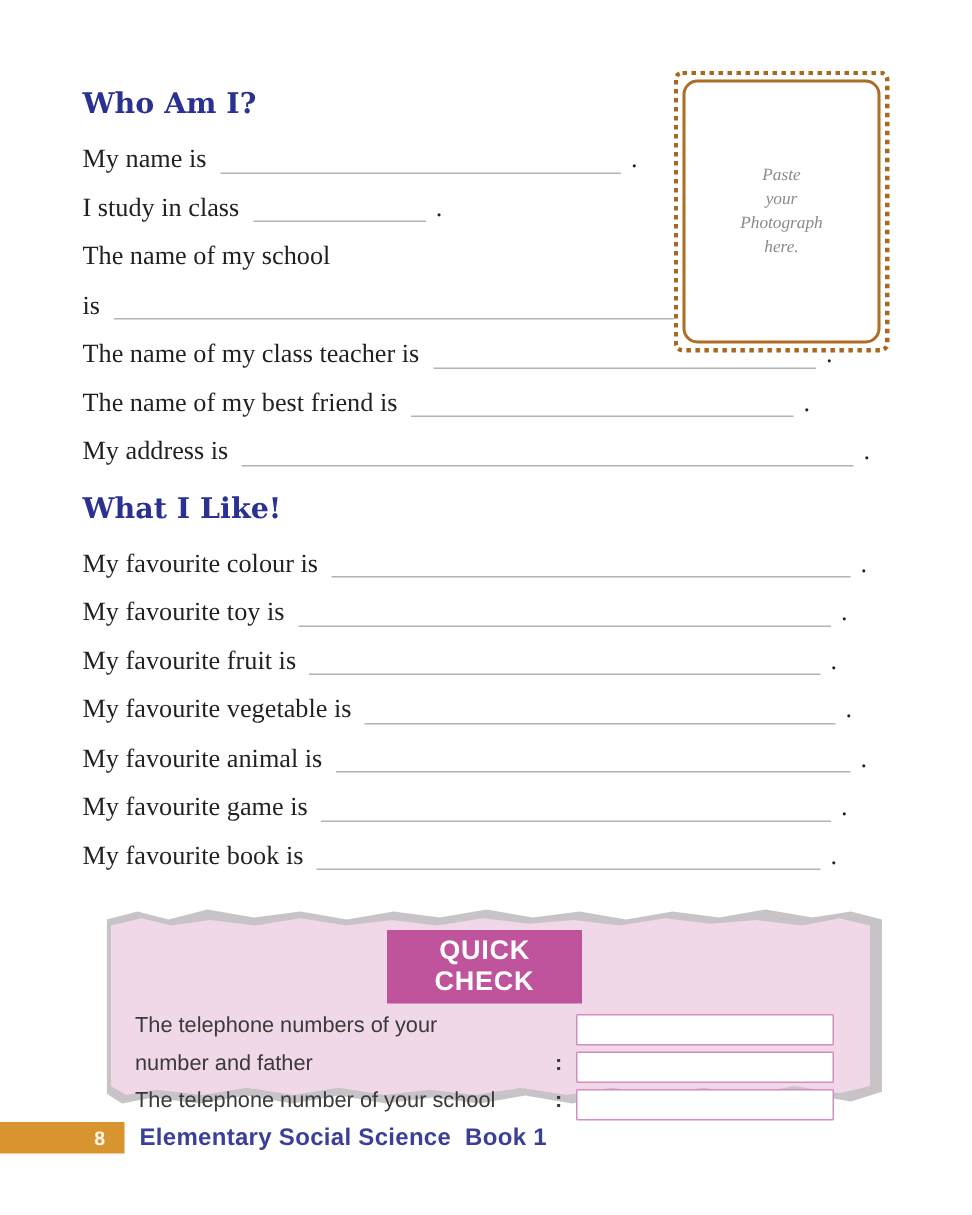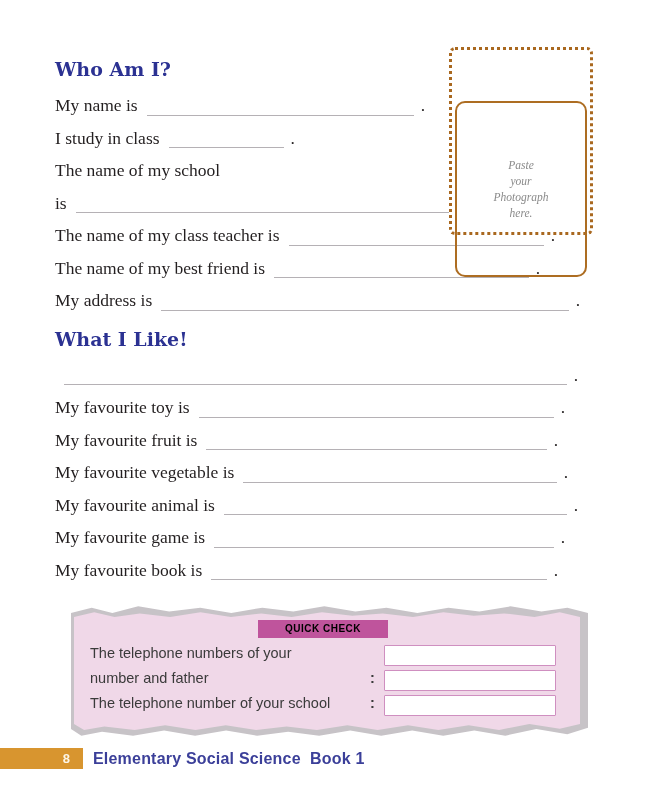--- a/index.html
+++ b/index.html
@@ -33,21 +33,21 @@
   .pr17{padding-right:17px;}
   
   .photo-frame{
     position:absolute;left:449px;top:47px;width:144px;height:188px;
     box-sizing:border-box;border:3px dotted #a9681f;border-radius:6px;
     padding:3px;background:#fff;
   }
   .photo-inner{
     box-sizing:border-box;width:100%;height:100%;
     border:2px solid #ad6d22;border-radius:10px;
-    display:flex;flex-direction:column;align-items:center;justify-content:center;margin-top:48px;
+    display:flex;flex-direction:column;align-items:center;justify-content:center;
   }
   .photo-line{
     font-family:"Liberation Serif", serif;font-style:italic;
     font-size:11.5px;line-height:16px;color:#8a8a8a;text-align:center;
   }
   
   .qc-wrap{position:absolute;left:74px;top:611px;width:506px;height:119px;}
   .qc-shadow{
     position:absolute;left:-3px;top:-6px;right:-8px;bottom:-7px;background:#c7c3c7;
     clip-path:polygon(0% 6%,4% 2%,8% 6%,13% 1%,19% 5%,25% 2%,31% 6%,37% 2%,43% 5%,
@@ -57,22 +57,22 @@
   }
   .qc-panel{
     position:absolute;inset:0;background:#f0d8e8;
     clip-path:polygon(0% 5%,4% 1%,8% 5%,13% 2%,19% 5%,25% 1%,31% 5%,37% 2%,43% 5%,
       49% 1%,55% 4%,61% 2%,67% 5%,73% 1%,79% 4%,85% 2%,91% 5%,96% 1%,100% 5%,
       100% 95%,96% 99%,90% 95%,84% 100%,78% 96%,72% 100%,66% 96%,60% 100%,54% 96%,
       48% 100%,42% 97%,36% 100%,30% 96%,24% 100%,18% 96%,12% 100%,6% 97%,2% 100%,0% 95%);
   }
   .qc-content{position:absolute;inset:0;padding:9px 24px 8px 16px;box-sizing:border-box;}
   .qc-banner{
-    width:130px;margin:0 auto 7px auto;background:#bf549c;color:#000000;
-    font-family:"Liberation Sans", sans-serif;font-weight:bold;font-size:10px;
+    width:130px;margin:0 auto 7px auto;background:#bf549c;color:#ffffff;
+    font-family:"Liberation Sans", sans-serif;font-weight:bold;font-size:18px;
     letter-spacing:0.5px;text-align:center;padding:3px 0 4px 0;
   }
   .qc-row{
     display:flex;align-items:flex-start;margin-bottom:4px;
     font-family:"Liberation Sans", sans-serif;font-size:14.5px;color:#3a3a3a;
   }
   .qc-label{flex:1;}
   .qc-colon{width:14px;text-align:left;font-weight:bold;color:#3a3a3a;}
   .qc-input{
     flex:0 0 172px;width:172px;height:21px;box-sizing:border-box;
@@ -136,20 +136,21 @@
 
   <div class="row pr5">
     <span>My address is</span>
     <span class="blank"></span>
     <span class="dot">.</span>
   </div>
 
   <h2 class="sec-heading second">What I Like!</h2>
 
   <div class="row pr7">
+    <span>My favourite colour is</span>
     <span class="blank"></span>
     <span class="dot">.</span>
   </div>
 
   <div class="row pr20">
     <span>My favourite toy is</span>
     <span class="blank"></span>
     <span class="dot">.</span>
   </div>
 

